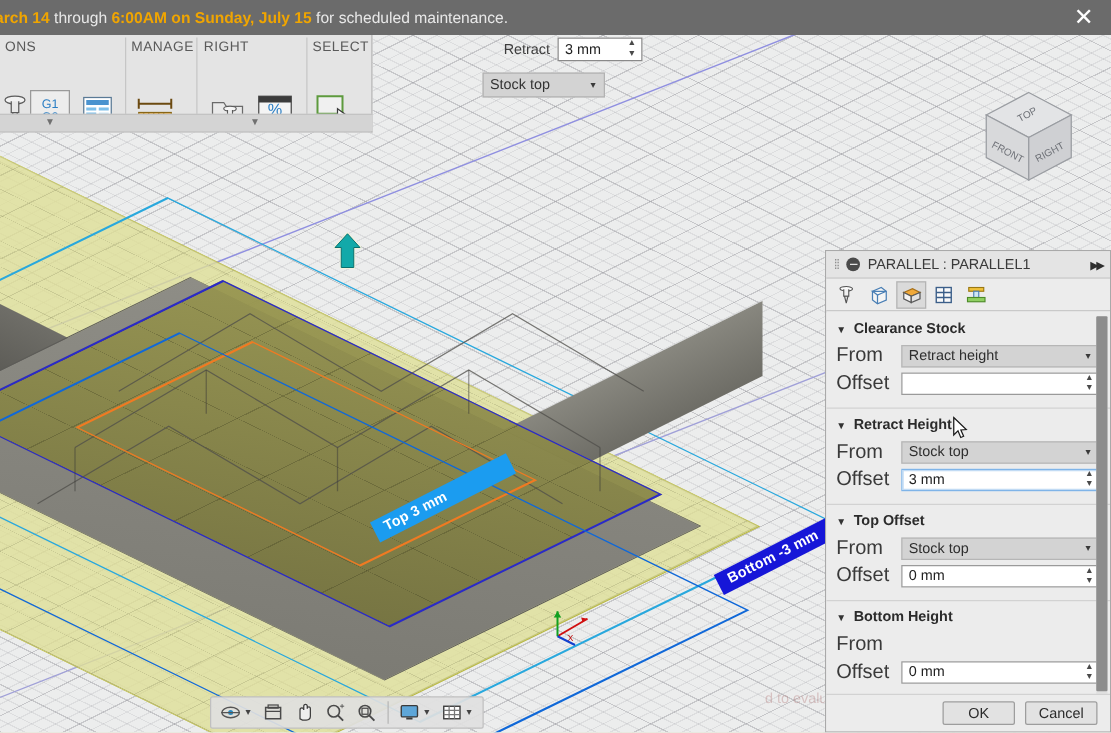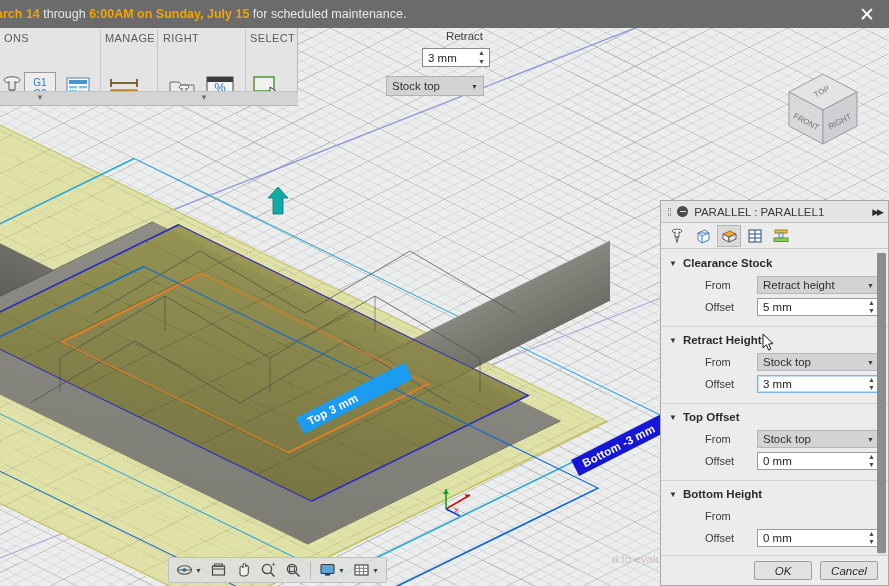--- a/index.html
+++ b/index.html
@@ -151,21 +151,21 @@
   .tb-caret {
     position: absolute; bottom: 3px; font-size: 8px; color: #707070; cursor: pointer;
   }
   #tb-footer { position: absolute; left: 0; bottom: 0; width: 298px; height: 14px;
     background: #d4d4d4; border-top: 1px solid #c3c3c3; }
 
   
   #retract-group {
     position: absolute; left: 386px; top: 30px; width: 140px;
   }
-  #retract-row { display: flex; align-items: center; gap: 6px; flex-direction: column; }
+  #retract-row { display: flex; align-items: center; gap: 6px; }
   #retract-label { font-size: 11.5px; color: #3d3d3d; width: 54px; text-align: right; }
   .spinbox {
     position: relative; display: flex; align-items: center;
     background: #fff; border: 1px solid #8a8a8a; height: 19px; width: 68px;
   }
   .spinbox input {
     border: 0; outline: none; background: transparent; font-size: 11.5px;
     color: #222; width: 52px; height: 17px; padding-left: 5px;
     font-family: "Liberation Sans", sans-serif;
   }
@@ -230,21 +230,21 @@
     position: absolute; left: 0; top: 49px; right: 0; bottom: 30px;
     overflow: hidden; background: #ececec;
   }
   .sect { border-bottom: 1px solid #d2d2d2; padding: 5px 0 8px 0; }
   .sect-head {
     display: flex; align-items: center; gap: 6px; padding: 2px 0 5px 8px;
     font-weight: bold; font-size: 11.5px; color: #2b2b2b; cursor: pointer;
   }
   .tri { font-size: 8px; color: #333; }
   .frow { display: flex; align-items: center; padding: 2px 8px 2px 8px; height: 22px; }
-  .frow .flabel { width: 52px; font-size: 11px; color: #3a3a3a; margin-left: 36px; }
+  .frow .flabel { width: 52px; font-size: 16px; color: #3a3a3a; }
   .combo {
     flex: 1; height: 18px; background: #d3d3d3; border: 1px solid #b6b6b6;
     display: flex; align-items: center; justify-content: space-between;
     padding: 0 5px; font-size: 11.5px; color: #2e2e2e; cursor: pointer;
   }
   .combo .cv { overflow: hidden; white-space: nowrap; }
   .combo .carr { font-size: 7px; color: #3a3a3a; }
   .fieldbox {
     flex: 1; position: relative; height: 18px; background: #fff;
     border: 1px solid #9a9a9a; display: flex; align-items: center;
@@ -274,21 +274,20 @@
     background: #ececec; border-top: 1px solid #d2d2d2;
     display: flex; align-items: center; justify-content: flex-end;
     gap: 8px; padding-right: 10px;
   }
   .pbtn {
     min-width: 58px; height: 19px; background: #e2e2e2;
     border: 1px solid #9d9d9d; border-radius: 2px;
     font-size: 11.5px; color: #2b2b2b; cursor: pointer;
     display: flex; align-items: center; justify-content: center;
     font-family: "Liberation Sans", sans-serif;
-    font-style: italic;
   }
   
   #panel-cursor { position: absolute; left: 762px; top: 333px; width: 13px; height: 19px; }
   .ghost-text {
     position: absolute; left: 612px; top: 525px; font-size: 11.5px;
     color: rgba(180,120,120,.38); white-space: nowrap; pointer-events: none;
   }
 </style>
 </head>
 <body>
@@ -588,21 +587,20 @@
         <div class="frow">
           <span class="flabel">From</span>
           <span class="combo">
             <span class="cv">Retract height</span>
             <span class="carr">▼</span>
           </span>
         </div>
         <div class="frow">
           <span class="flabel">Offset</span>
           <span class="fieldbox">
-            <input value="5 mm" style="">
             <span class="fspin">
               <i>▲</i>
                 <i>▼</i>
             </span>
           </span>
         </div>
       </div>
 
       <div class="sect">
         <div class="sect-head">

